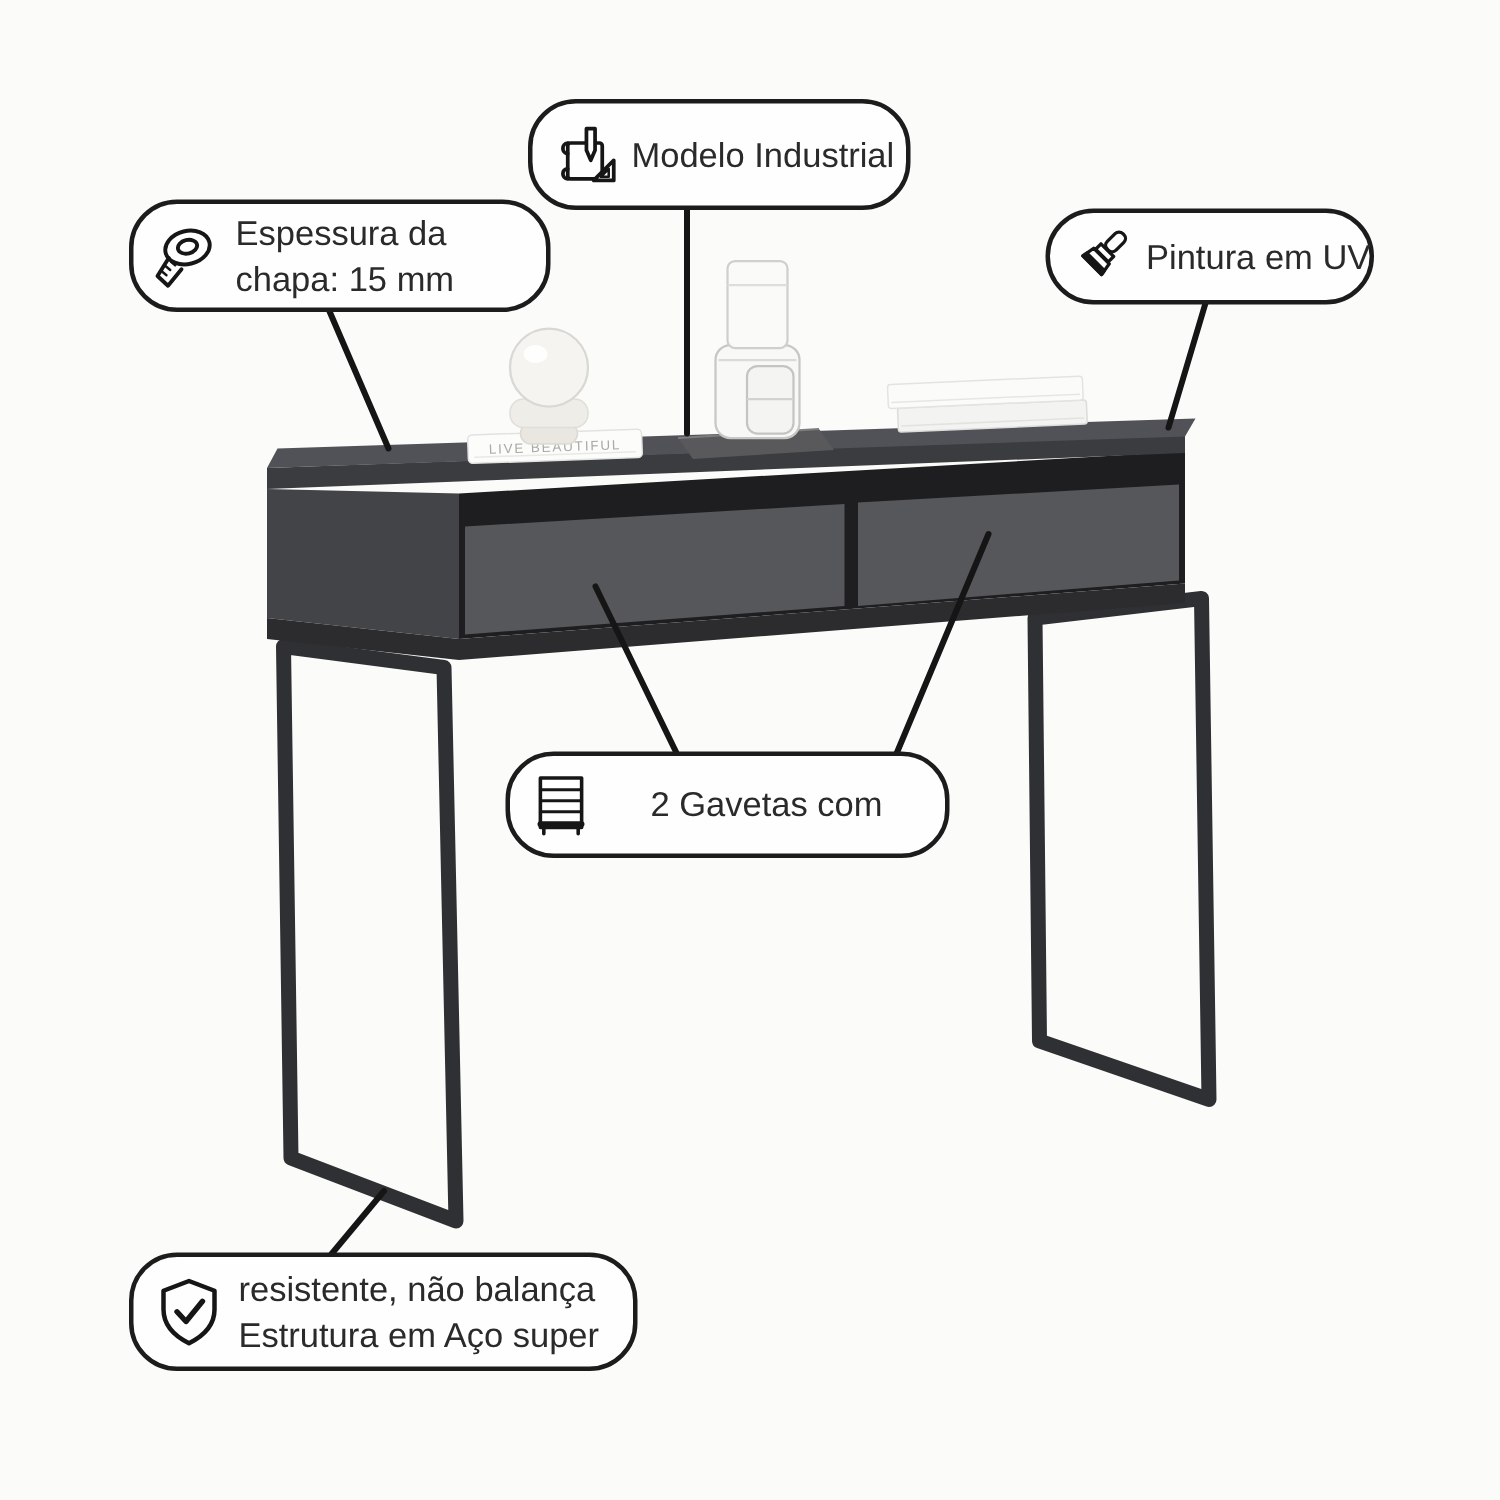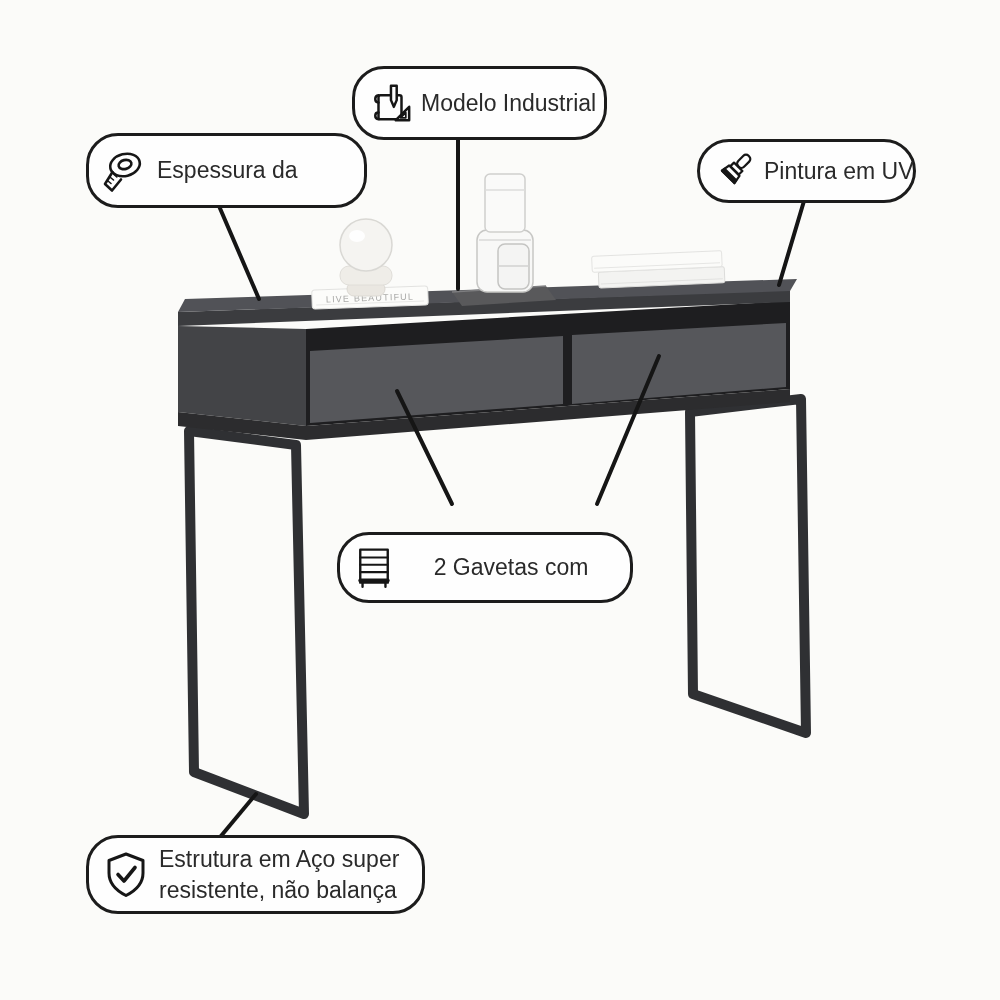--- a/index.html
+++ b/index.html
@@ -27,21 +27,21 @@
     font-size:23px;
     color:#2a2a2a;
     line-height:1.32;
     white-space:nowrap;
   }
   .co-text .l{display:block;white-space:nowrap;}
   .center .co-text{flex:1;text-align:center;}
   #co-modelo   {left:352px; top:66px;  width:255px; height:74px;}
   #co-espessura{left:86px;  top:133px; width:281px; height:75px;}
   #co-pintura  {left:697px; top:139px; width:219px; height:64px;padding-left:12px;}
-  #co-gavetas  {left:337px; top:532px; width:296px; height:71px;}
+  #co-gavetas  {left:337px; top:501px; width:296px; height:71px;}
   #co-estrutura{left:86px;  top:835px; width:339px; height:79px;}
 </style>
 </head>
 <body>
 
 <div class="stage">
 
   <svg class="scene" width="1000" height="1000" viewBox="0 0 1000 1000">
 
     <g>
@@ -117,20 +117,21 @@
     <span class="co-icon">
       <svg width="48" height="48" viewBox="0 0 48 48" fill="none" stroke="#161616" stroke-width="2.6" stroke-linecap="round" stroke-linejoin="round">
         <ellipse cx="24" cy="18" rx="15" ry="11" transform="rotate(-14 24 18)"></ellipse>
         <ellipse cx="24" cy="17.5" rx="6.5" ry="4.5" transform="rotate(-14 24 17.5)"></ellipse>
         <path d="M11.5,25 L4,37 L11,43.5 L20,32.5"></path>
         <path d="M7,34 l3,2.5 M9.5,30.5 l3,2.5 M13,27.5 l2.8,2.4" stroke-width="1.6"></path>
       </svg>
     </span>
     <span class="co-text">
       <span class="l">Espessura da</span>
+      <span class="l">chapa: 15 mm</span>
     </span>
   </div>
 
   <div class="callout" id="co-pintura">
     <span class="co-icon">
       <svg width="44" height="44" viewBox="0 0 48 48" fill="none" stroke="#161616" stroke-width="2.4" stroke-linecap="round" stroke-linejoin="round">
         <g transform="rotate(45 24 24)">
           <rect x="19.5" y="1" width="9" height="16" rx="4"></rect>
           <rect x="17.5" y="17.5" width="13" height="5.5"></rect>
           <path d="M16,23.5 H32 L33.6,33 H14.4 Z"></path>
@@ -156,18 +157,18 @@
   </div>
 
   <div class="callout" id="co-estrutura">
     <span class="co-icon">
       <svg width="50" height="50" viewBox="0 0 50 50" fill="none" stroke="#161616" stroke-width="3" stroke-linecap="round" stroke-linejoin="round">
         <path d="M25,4 L42,10.5 V23 C42,33.5 35,40.5 25,45.5 C15,40.5 8,33.5 8,23 V10.5 Z"></path>
         <path d="M17,24.5 L23,31 L34,17.5" stroke-width="3.6"></path>
       </svg>
     </span>
     <span class="co-text">
+      <span class="l">resistente, não balança</span>
       <span class="l">Estrutura em Aço super</span>
-      <span class="l">resistente, não balança</span>
     </span>
   </div>
 
 </div>
 
 </body></html>

